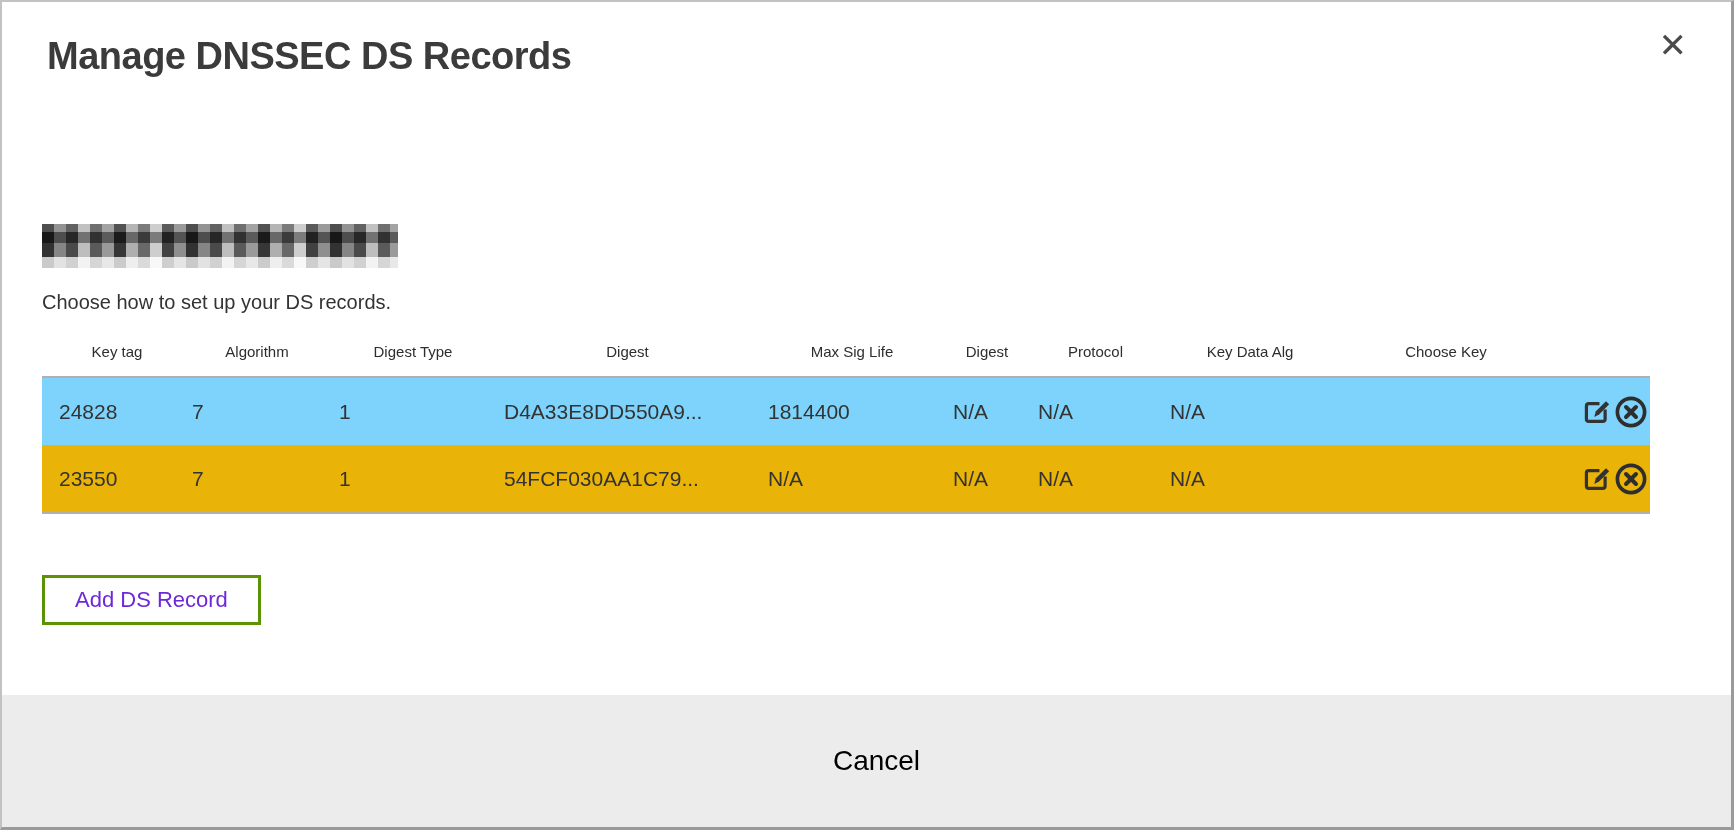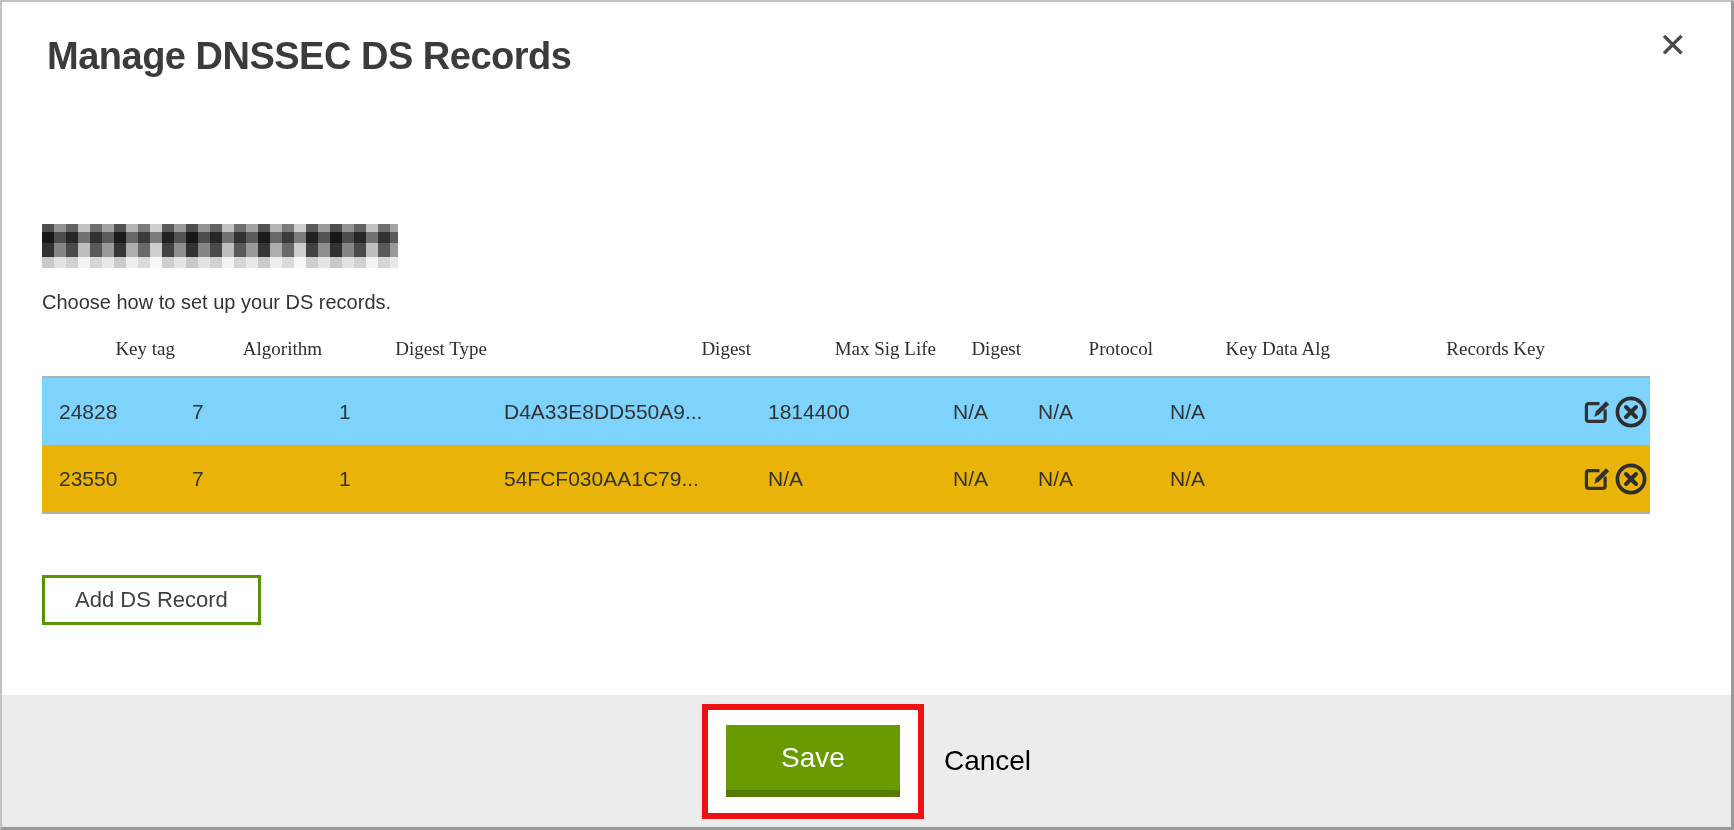--- a/index.html
+++ b/index.html
@@ -42,44 +42,43 @@
     position:absolute; left:40px; top:289px;
     font-size:20px; color:#333;
   }
   .ds-table {
     position:absolute; left:40px; top:335px;
     width:1608px;
     border-collapse:collapse; table-layout:fixed;
     font-size:21px; color:#333;
   }
   .ds-table th {
-    text-align:right; font-weight:400; color:#2e2e2e;
+    text-align:center; font-weight:400; color:#2e2e2e;
     padding:0 0 16px 17px; height:40px; vertical-align:bottom;
-    font-size:19px;
-    font-family:Liberation Serif, serif;
+    font-size:15px;
   }
   .ds-table td {
     padding:0 0 0 17px; height:68px; vertical-align:middle;
   }
   .ds-table tr.row-stripe { background:#7dd3fc; border-top:2px solid #b0b0b0; }
   .ds-table tr.row-plain  { background:#eab308; border-bottom:2px solid #b0b0b0; }
   .col-keytag{width:133px}.col-alg{width:147px}.col-dtype{width:165px}
   .col-digest{width:264px}.col-maxsig{width:185px}.col-flags{width:85px}
   .col-proto{width:132px}.col-kda{width:177px}.col-pubkey{width:215px}
   .col-actions{width:105px}
   .row-actions {
     display:flex; justify-content:flex-end; align-items:center;
     gap:1px; padding-right:2px;
   }
   .icon-btn { background:none; border:none; cursor:pointer; padding:0; line-height:0; }
   .add-record-btn {
     position:absolute; left:40px; top:573px;
     height:50px; padding:0 30px;
     background:#fff; border:3px solid #5a9404;
-    color:#404040; font-size:22px;
+    color:#6d28d9; font-size:22px;
     font-family:"Liberation Sans","DejaVu Sans",sans-serif;
     cursor:pointer;
   }
   .footer {
     position:absolute; left:0; right:0; bottom:0; height:132px;
     background:#ececec;
     display:flex; justify-content:center; align-items:center;
   }
   .annotation-box {
     border:6px solid #ee1212; background:#fff;
@@ -129,21 +128,21 @@
     <thead>
       <tr>
         <th>Key tag</th>
         <th>Algorithm</th>
         <th>Digest Type</th>
         <th>Digest</th>
         <th>Max Sig Life</th>
         <th>Digest</th>
         <th>Protocol</th>
         <th>Key Data Alg</th>
-        <th>Records Key</th>
+        <th>Choose Key</th>
         <th></th>
       </tr>
     </thead>
     <tbody>
       <tr class="row-stripe">
         <td>24828</td>
         <td>7</td>
         <td>1</td>
         <td>D4A33E8DD550A9...</td>
         <td>1814400</td>
@@ -194,19 +193,16 @@
             </button>
           </div>
         </td>
       </tr>
     </tbody>
   </table>
 
   <button class="add-record-btn">Add DS Record</button>
 
   <div class="footer">
-    <div class="annotation-box">
-      <button class="save-btn">Save</button>
-    </div>
     <a class="cancel-link">Cancel</a>
   </div>
 
 </div>
 
 </body></html>

